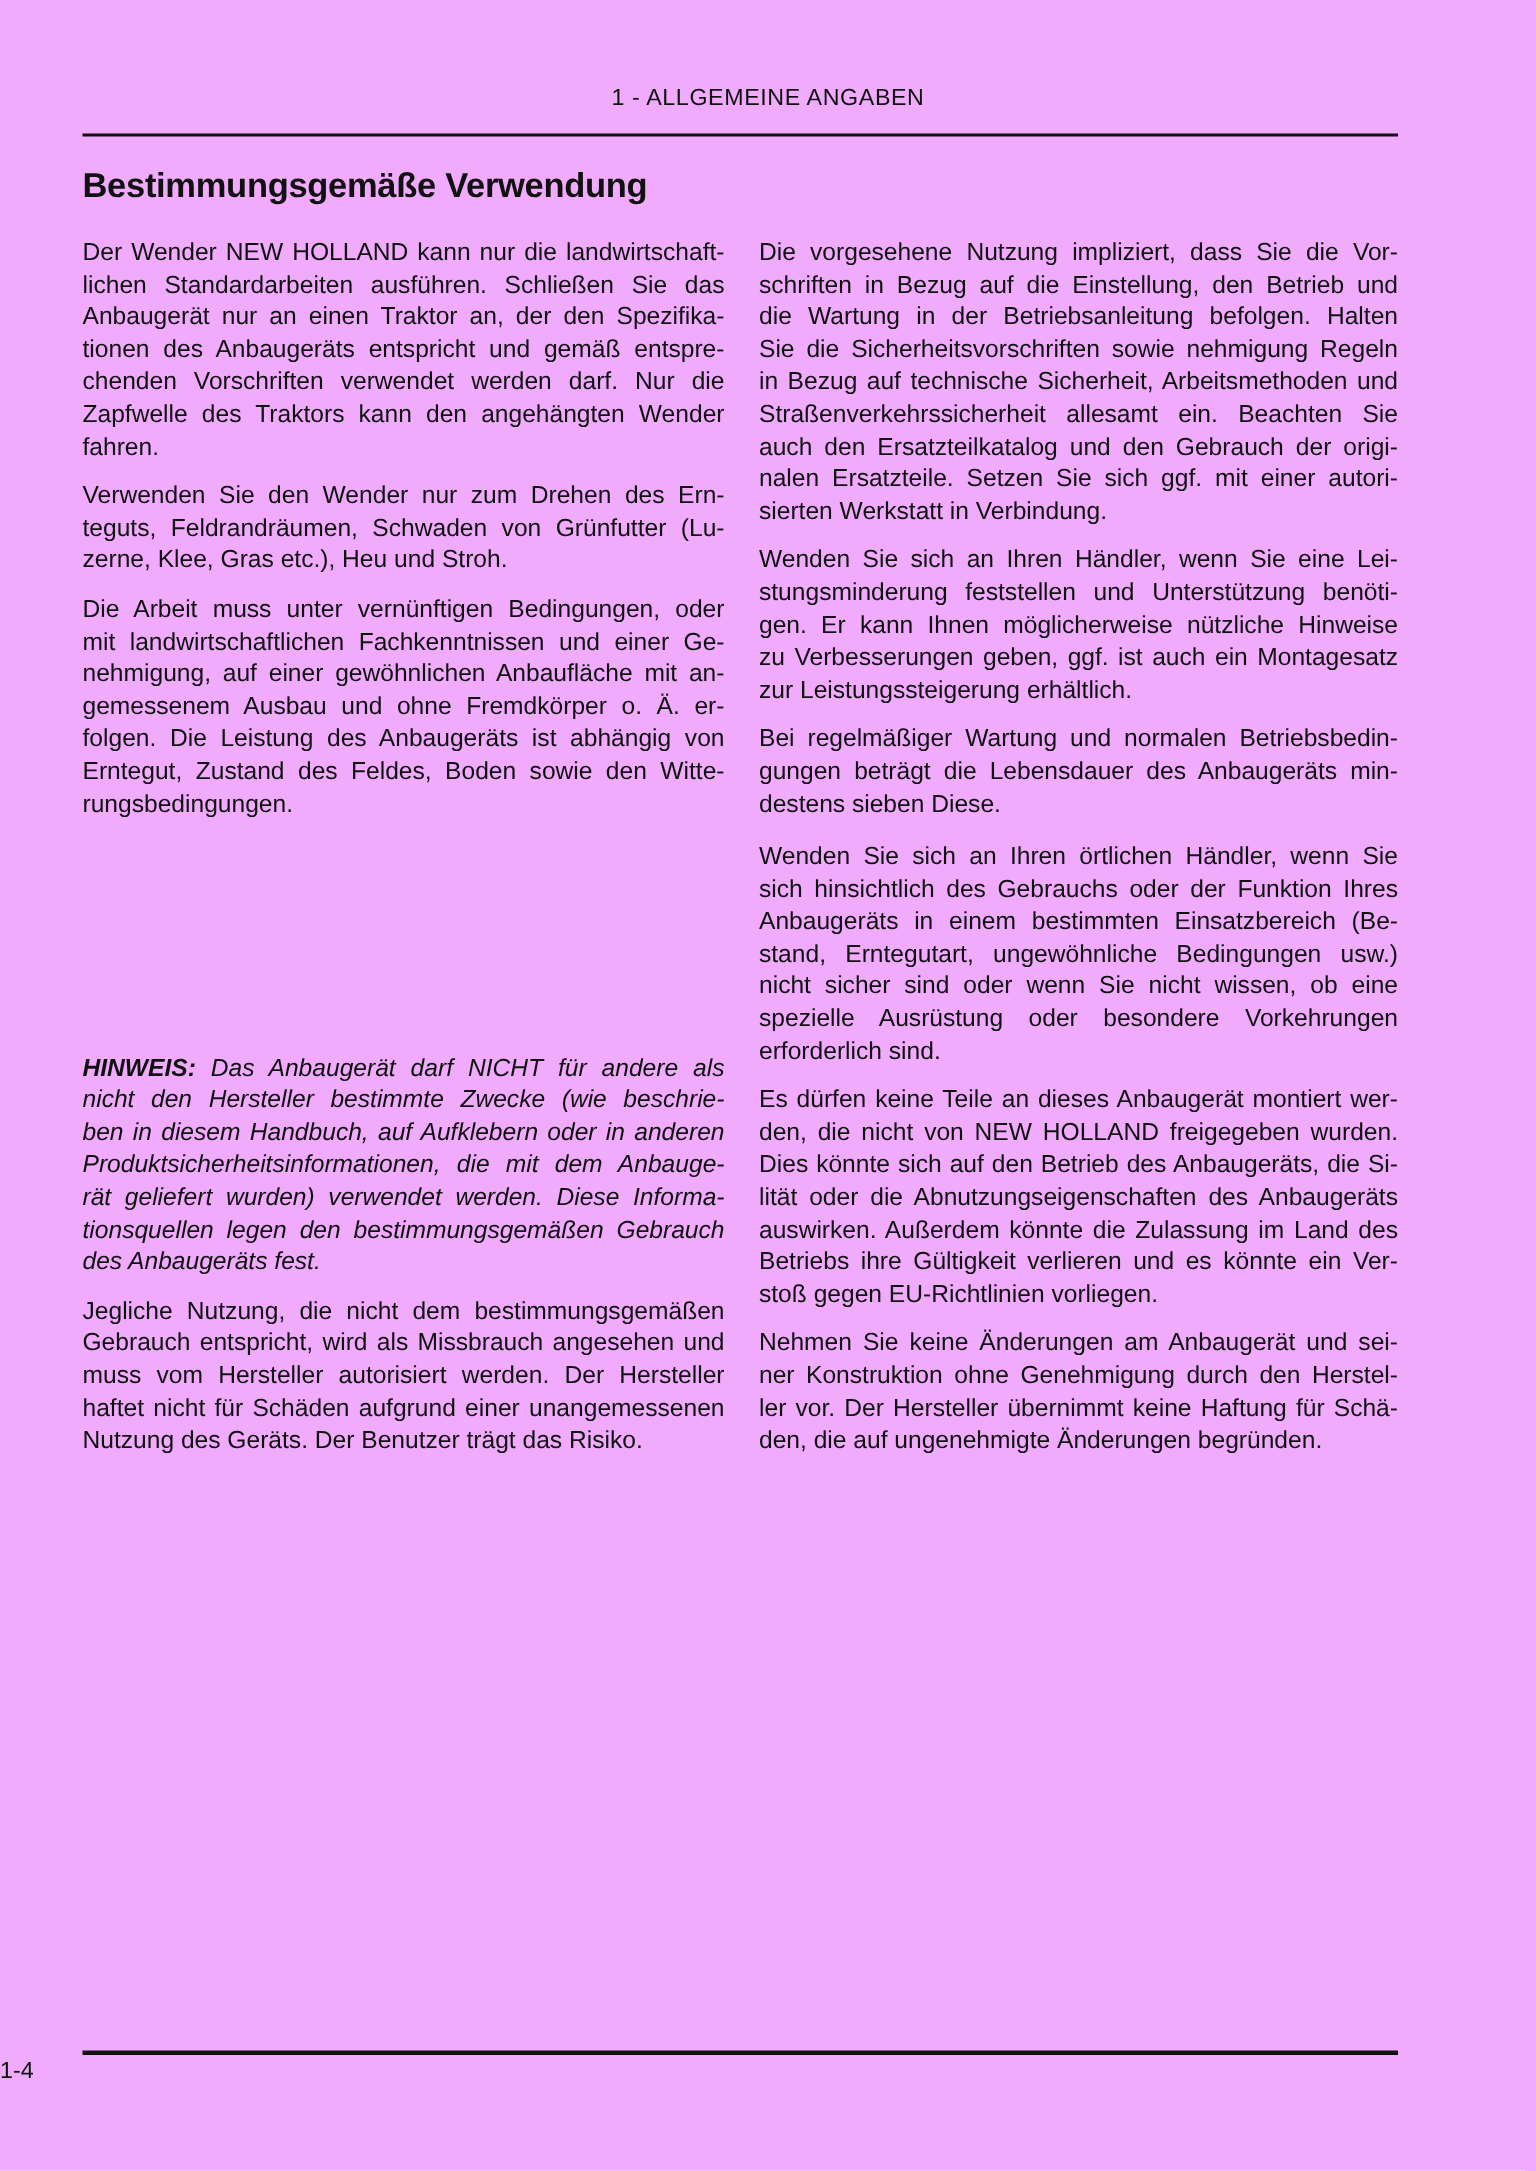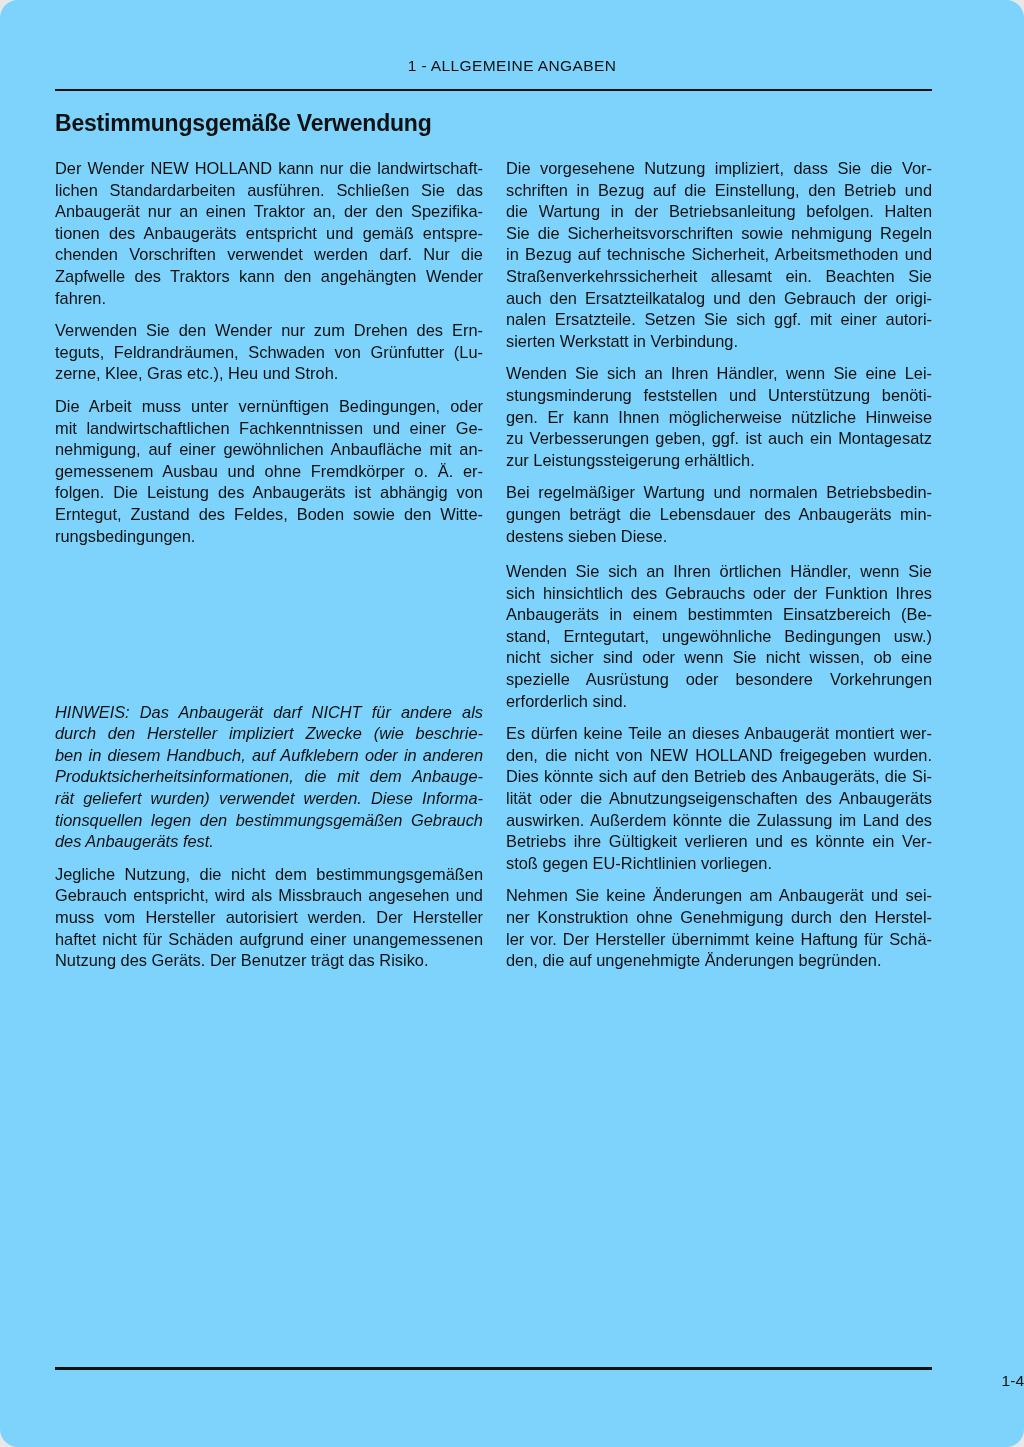--- a/index.html
+++ b/index.html
@@ -59,34 +59,34 @@
     font-size: 16.4px;
     line-height: 21.6px;
   }
   .para:last-child { margin-bottom: 0; }
   .para.italic { font-style: italic; }
   .tline {
     text-align: justify;
     text-align-last: justify;
   }
   .tline.last { text-align-last: left; }
-  .bp { font-weight: normal; }
+  .bp { font-weight: bold; }
   .pagenum {
     position: absolute;
     top: 1372px; left: 0;
     width: 100%;
-    text-align: right;
+    text-align: left;
     font-size: 15.5px;
     line-height: 17px;
   }
 </style>
 </head>
 <body>
 
-<div class="page" style="color: rgb(17, 17, 17); background: #7dd3fc; border-radius: 18px;">
+<div class="page" style="color: rgb(17, 17, 17); background: #f0abfc;">
   <div class="hdr">1 - ALLGEMEINE ANGABEN</div>
   <div class="hrule top" style="background: rgb(17, 17, 17);"></div>
   <main class="content">
       <section class="section">
         <h2 class="section-heading">Bestimmungsgemäße Verwendung</h2>
         <div class="columns">
           <div class="column left">
             <div class="para">
               <div class="tline">Der Wender NEW HOLLAND kann nur die landwirtschaft-</div>
               <div class="tline">lichen Standardarbeiten ausführen. Schließen Sie das</div>
@@ -136,21 +136,21 @@
               <div class="tline last">destens sieben Diese.</div>
             </div>
           </div>
         </div>
       </section>
       <section class="section">
         <div class="columns">
           <div class="column left">
             <div class="para italic">
               <div class="tline"><span class="bp">HINWEIS:</span> Das Anbaugerät darf NICHT für andere als</div>
-              <div class="tline">durch den Hersteller impliziert Zwecke (wie beschrie-</div>
+              <div class="tline">nicht den Hersteller bestimmte Zwecke (wie beschrie-</div>
               <div class="tline">ben in diesem Handbuch, auf Aufklebern oder in anderen</div>
               <div class="tline">Produktsicherheitsinformationen, die mit dem Anbauge-</div>
               <div class="tline">rät geliefert wurden) verwendet werden. Diese Informa-</div>
               <div class="tline">tionsquellen legen den bestimmungsgemäßen Gebrauch</div>
               <div class="tline last">des Anbaugeräts fest.</div>
             </div>
             <div class="para">
               <div class="tline">Jegliche Nutzung, die nicht dem bestimmungsgemäßen</div>
               <div class="tline">Gebrauch entspricht, wird als Missbrauch angesehen und</div>
               <div class="tline">muss vom Hersteller autorisiert werden. Der Hersteller</div>

